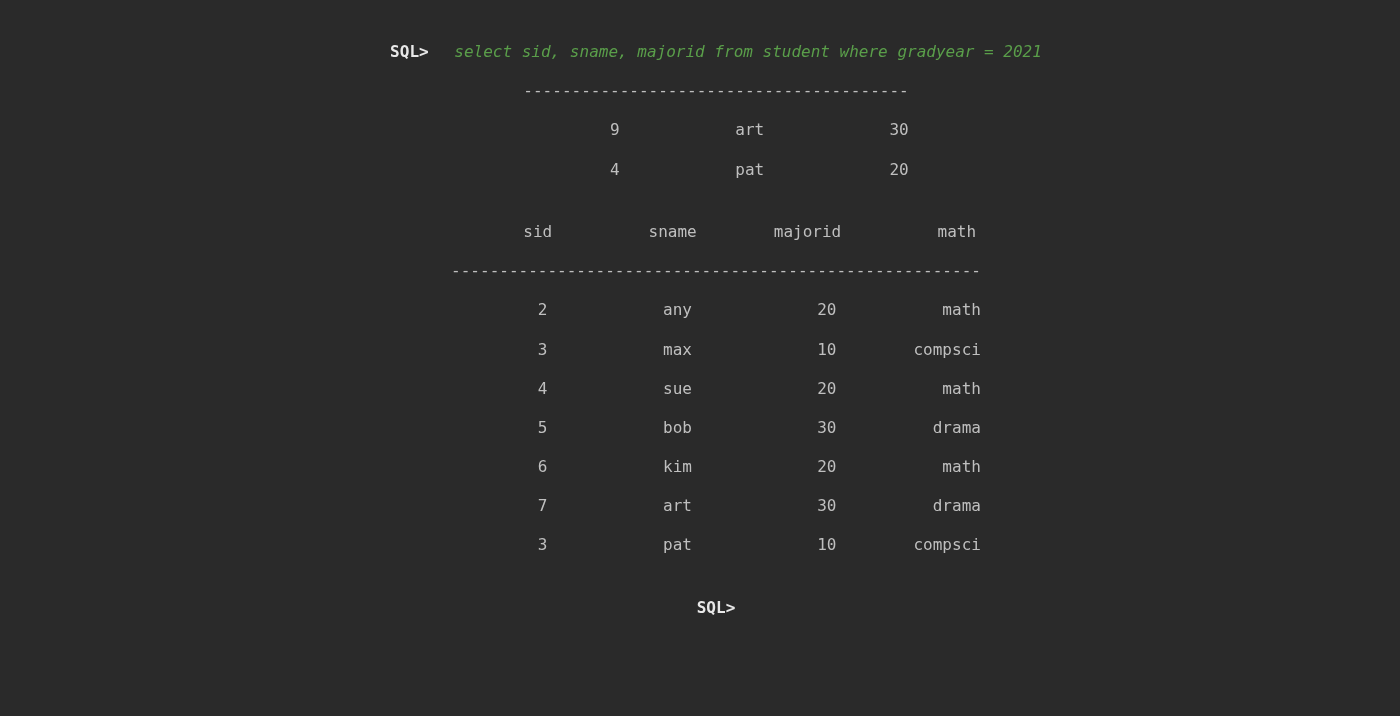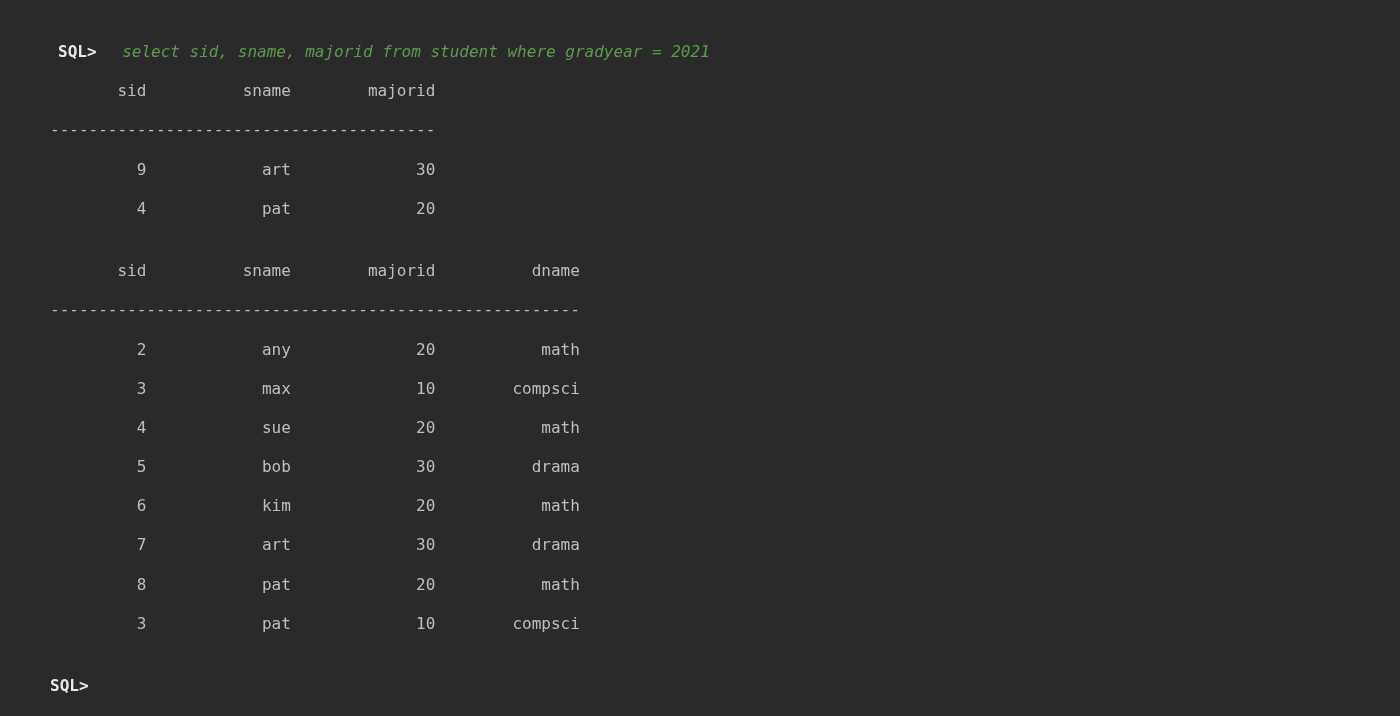--- a/index.html
+++ b/index.html
@@ -1,18 +1,19 @@
 <!DOCTYPE html>
 <html><head>
   <meta charset="utf-8">
   <style>
     * {
       margin: 8px;
       padding: 0;
       box-sizing: border-box;
+      text-align: center;
     }
     body {
       background-color: #2a2a2a;
       color: #c8c8c8;
       font-family: 'Menlo', 'Monaco', 'Consolas', monospace;
       font-size: 16px;
       line-height: 1.95;
       padding: 12px 10px;
       width: 1400px;
       height: 716px;
@@ -36,31 +37,29 @@
     .block:last-of-type {
       margin-bottom: 0;
     }
   </style>
 </head>
 <body>
 
 <div id="terminal">
     <div class="block">
       <div><span class="prompt">SQL&gt;</span><span class="query"> select sid, sname, majorid from student where gradyear = 2021</span></div>
-      <div class="output-line">       sid          sname        majorid</div>
       <div class="output-line">----------------------------------------</div>
       <div class="output-line">         9            art             30</div>
       <div class="output-line">         4            pat             20</div>
     </div>
     <div class="block">
-      <div class="output-line">       sid          sname        majorid          dname</div>
+      <div class="output-line">       sid          sname        majorid          math</div>
       <div class="output-line">-------------------------------------------------------</div>
       <div class="output-line">         2            any             20           math</div>
       <div class="output-line">         3            max             10        compsci</div>
       <div class="output-line">         4            sue             20           math</div>
       <div class="output-line">         5            bob             30          drama</div>
       <div class="output-line">         6            kim             20           math</div>
       <div class="output-line">         7            art             30          drama</div>
-      <div class="output-line">         8            pat             20           math</div>
       <div class="output-line">         3            pat             10        compsci</div>
     </div>
     <div><span class="prompt">SQL&gt;</span></div>
   </div>
 
 </body></html>

